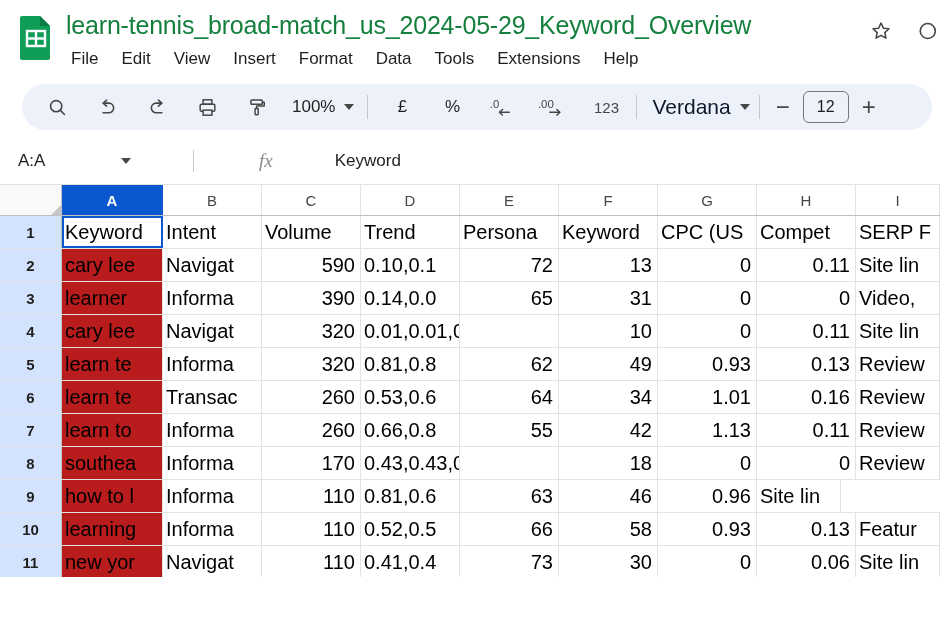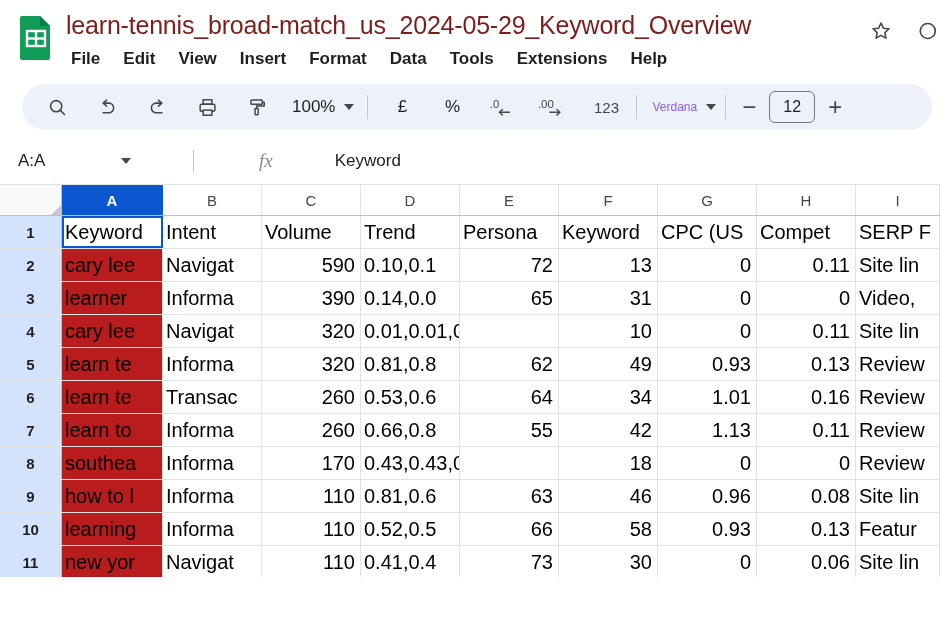--- a/index.html
+++ b/index.html
@@ -24,32 +24,31 @@
     width: 40px; height: 52px;
     margin: 6px 10px 0 16px;
     flex: 0 0 auto;
     display: flex; align-items: center; justify-content: center;
   }
   .logo svg { display: block; }
 
   .title-block { flex: 1 1 auto; min-width: 0; padding-top: 2px; }
   .doc-title {
     font-size: 25px;
-    color: #7f1d1d;
+    color: #15803d;
     line-height: 34px;
     white-space: nowrap;
     letter-spacing: -0.2px;
     font-weight: 400;
   }
   .menubar {
     display: flex;
     gap: 17px;
     margin-top: 5px;
     padding-left: 2px;
-    font-weight: bold;
   }
   .menu-item {
     font-size: 17px;
     color: #1f1f1f;
     line-height: 22px;
     white-space: nowrap;
     cursor: pointer;
     padding: 1px 3px;
     border-radius: 4px;
   }
@@ -105,21 +104,21 @@
     border-top: 6px solid #444746;
     margin-left: 9px;
   }
   .tb-sep {
     width: 1px; height: 24px;
     background: #c7c7c7;
     margin: 0 9px;
     flex: 0 0 auto;
   }
   .tb-font {
-    font-size: 12px; color: #8b5cf6;
+    font-size: 21px; color: #0f172a;
     display: flex; align-items: center;
     padding-left: 6px;
     cursor: pointer;
     white-space: nowrap;
   }
   .fontsize-box {
     width: 46px; height: 32px;
     border: 1px solid #747775;
     border-radius: 6px;
     display: flex; align-items: center; justify-content: center;
@@ -513,21 +512,20 @@
       </div>
       <div class="row">
         <div class="rh">9</div>
         <div class="cell w-a selcol">how to l</div>
         <div class="cell w-b">Informa</div>
         <div class="cell w-c num">110</div>
         <div class="cell w-d">0.81,0.6</div>
         <div class="cell w-e num">63</div>
         <div class="cell w-f num">46</div>
         <div class="cell w-g num">0.96</div>
-        <div class="cell w-h num">0.08</div>
         <div class="cell w-i">Site lin</div>
       </div>
       <div class="row">
         <div class="rh">10</div>
         <div class="cell w-a selcol">learning</div>
         <div class="cell w-b">Informa</div>
         <div class="cell w-c num">110</div>
         <div class="cell w-d">0.52,0.5</div>
         <div class="cell w-e num">66</div>
         <div class="cell w-f num">58</div>

